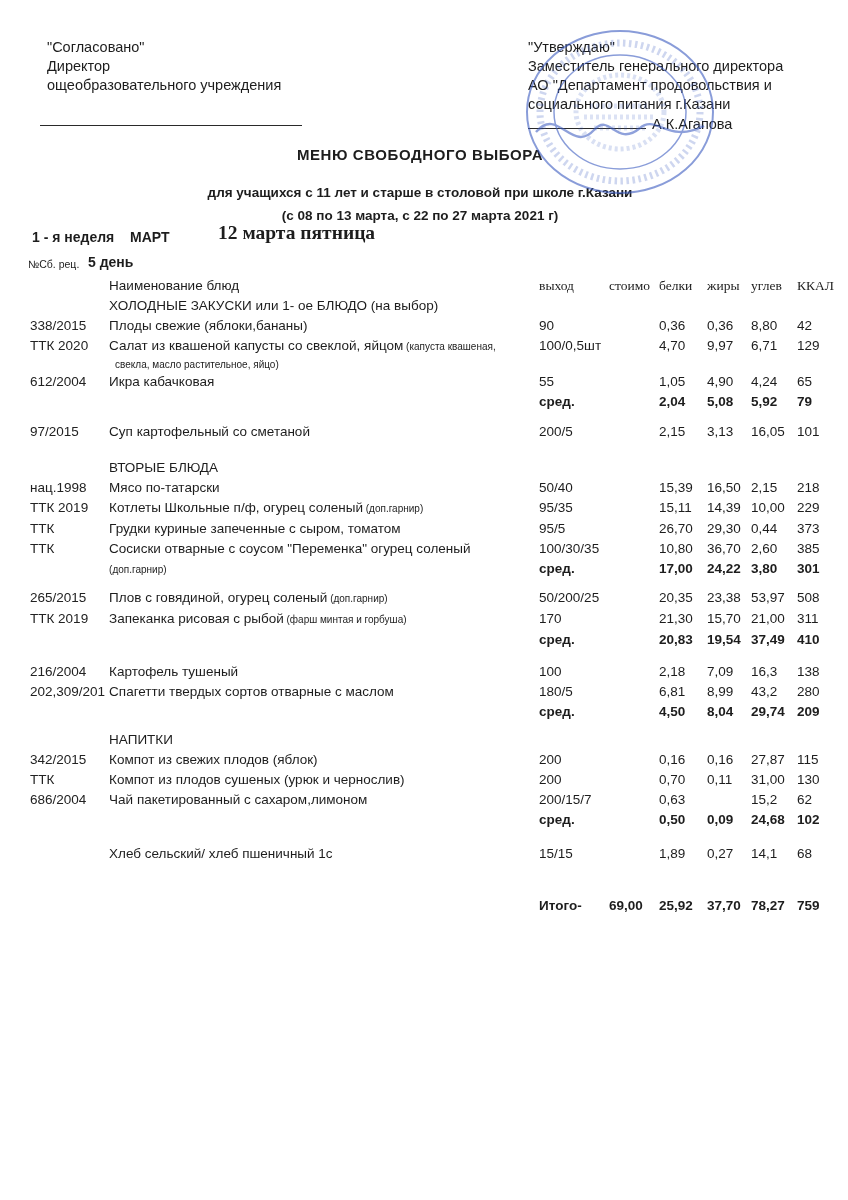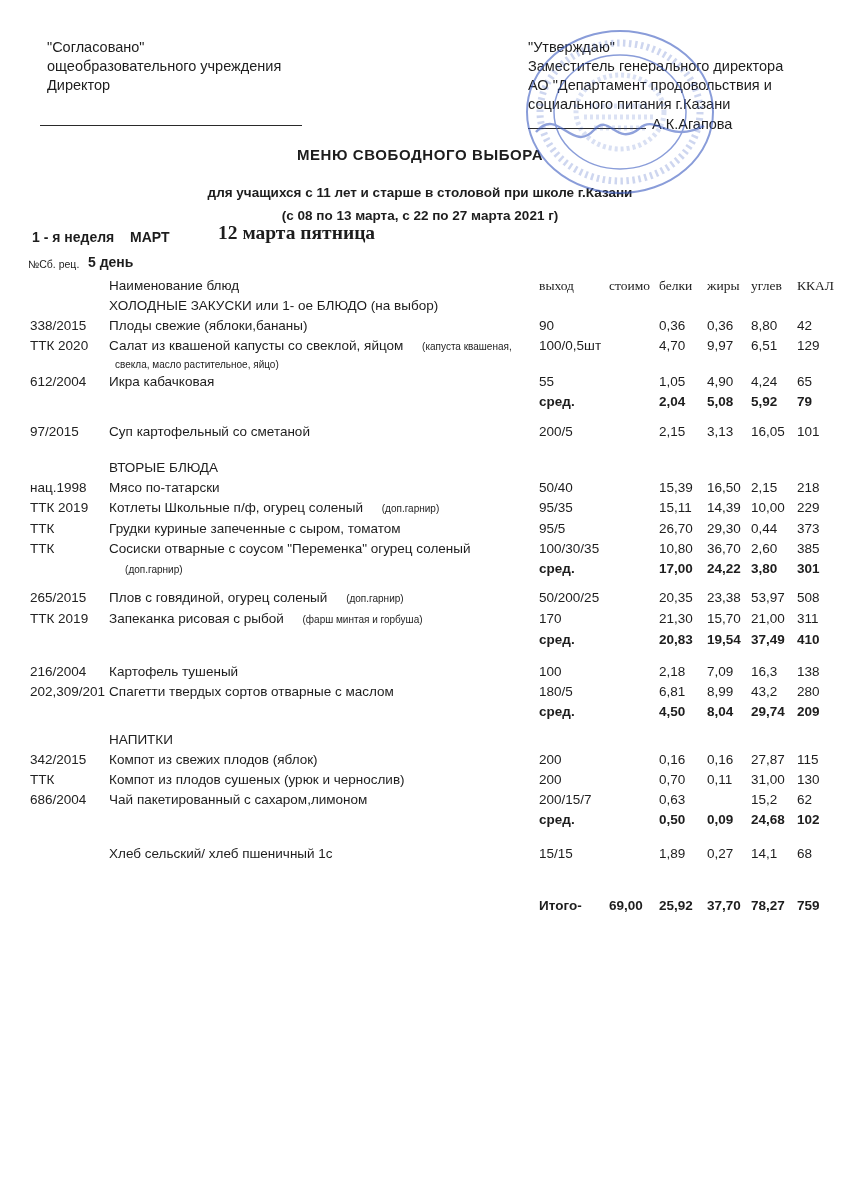--- a/index.html
+++ b/index.html
@@ -56,34 +56,34 @@
   td.rec  { font-size: 10.5px; line-height: 13px; padding-top: 5px; color: #222; }
   td.dish { font-size: 14px; }
   td.out  { text-align: center; }
   td.num  { text-align: right; }
   td.cost { padding-right: 10px; }
   td.b    { padding-right: 12px; }
   td.f    { padding-right: 10px; }
   td.c    { padding-right: 8px;  }
   td.k    { padding-right: 14px; }
   td.sec  { font-weight: bold; font-size: 14px; padding-left: 57px; padding-top: 2px; }
-  .sm  { font-size: 10px; font-weight: normal; margin-left: 16px; }
+  .sm  { font-size: 10px; font-weight: normal; }
   .ind { margin-left: 6px; line-height: 15px; }
   tr.avg td, tr.total td { font-weight: bold; }
   td.gap { padding: 0; line-height: 0; font-size: 0; }
 </style>
 </head>
 <body>
 
 <div class="page">
 
   <div class="abs appr appr-left">
     <div>"Согласовано"</div>
+    <div>Директор</div>
     <div>ощеобразовательного учреждения</div>
-    <div>Директор</div>
   </div>
   <div class="underline"></div>
 
   <div class="abs appr appr-right">
     <div>"Утверждаю"</div>
     <div>Заместитель генерального директора</div>
     <div>АО "Департамент продовольствия и</div>
     <div>социального питания г.Казани</div>
     <div class="sig-row">
       <span class="sig-rule"></span>
@@ -156,21 +156,21 @@
           <td class="num c">8,80</td>
           <td class="num k">42</td>
         </tr>
         <tr class="item">
           <td class="rec">ТТК 2020</td>
           <td class="dish"><span>Салат из квашеной капусты со свеклой, яйцом</span><span class="sm"> (капуста квашеная,</span><div class="sm ind">свекла, масло растительное, яйцо)</div></td>
           <td class="out">100/0,5шт</td>
           <td class="num cost"></td>
           <td class="num b">4,70</td>
           <td class="num f">9,97</td>
-          <td class="num c">6,51</td>
+          <td class="num c">6,71</td>
           <td class="num k">129</td>
         </tr>
         <tr class="item">
           <td class="rec">612/2004</td>
           <td class="dish"><span>Икра кабачковая</span></td>
           <td class="out">55</td>
           <td class="num cost"></td>
           <td class="num b">1,05</td>
           <td class="num f">4,90</td>
           <td class="num c">4,24</td>

